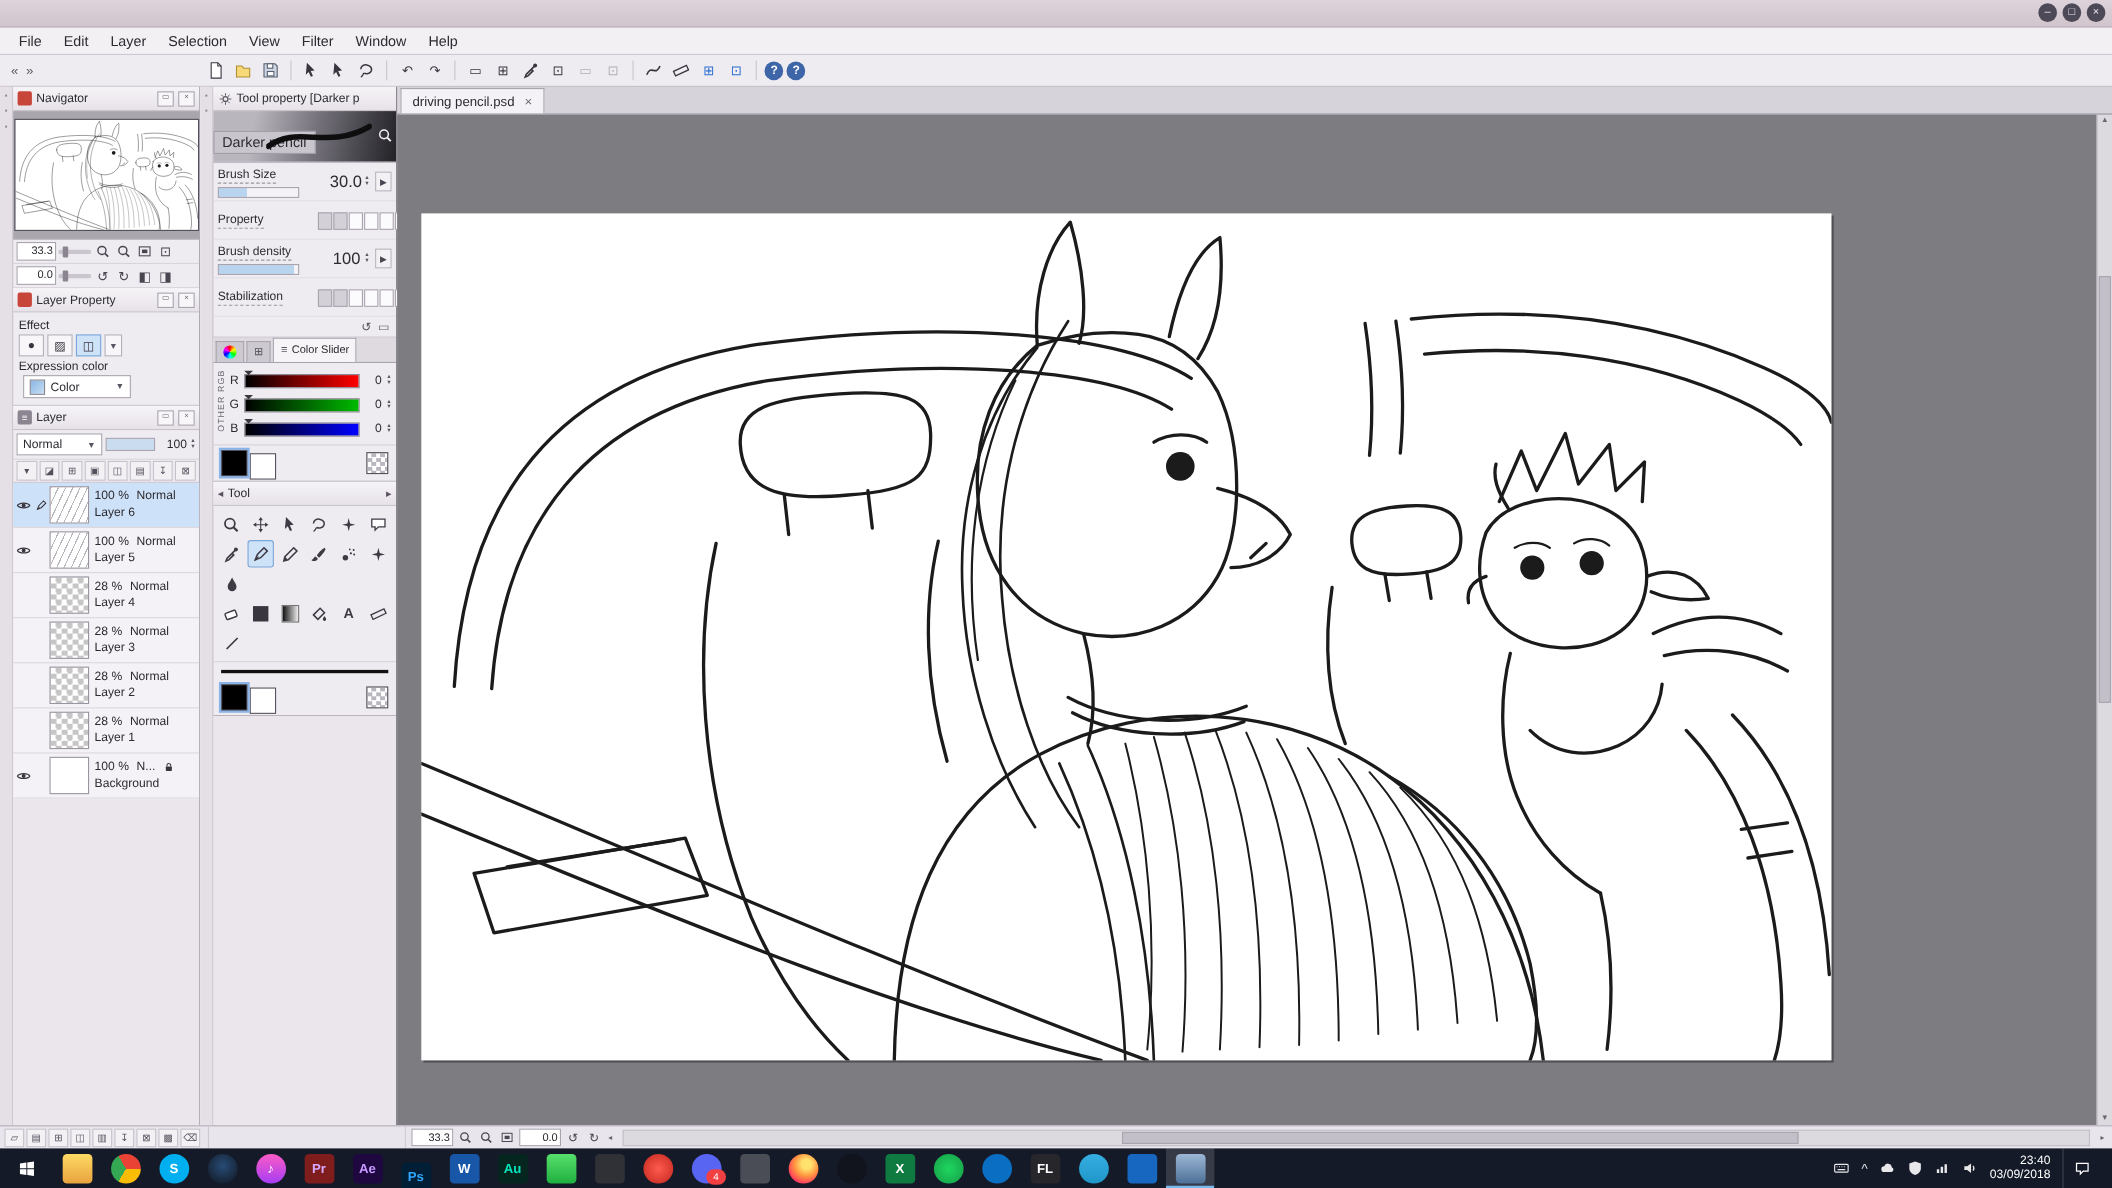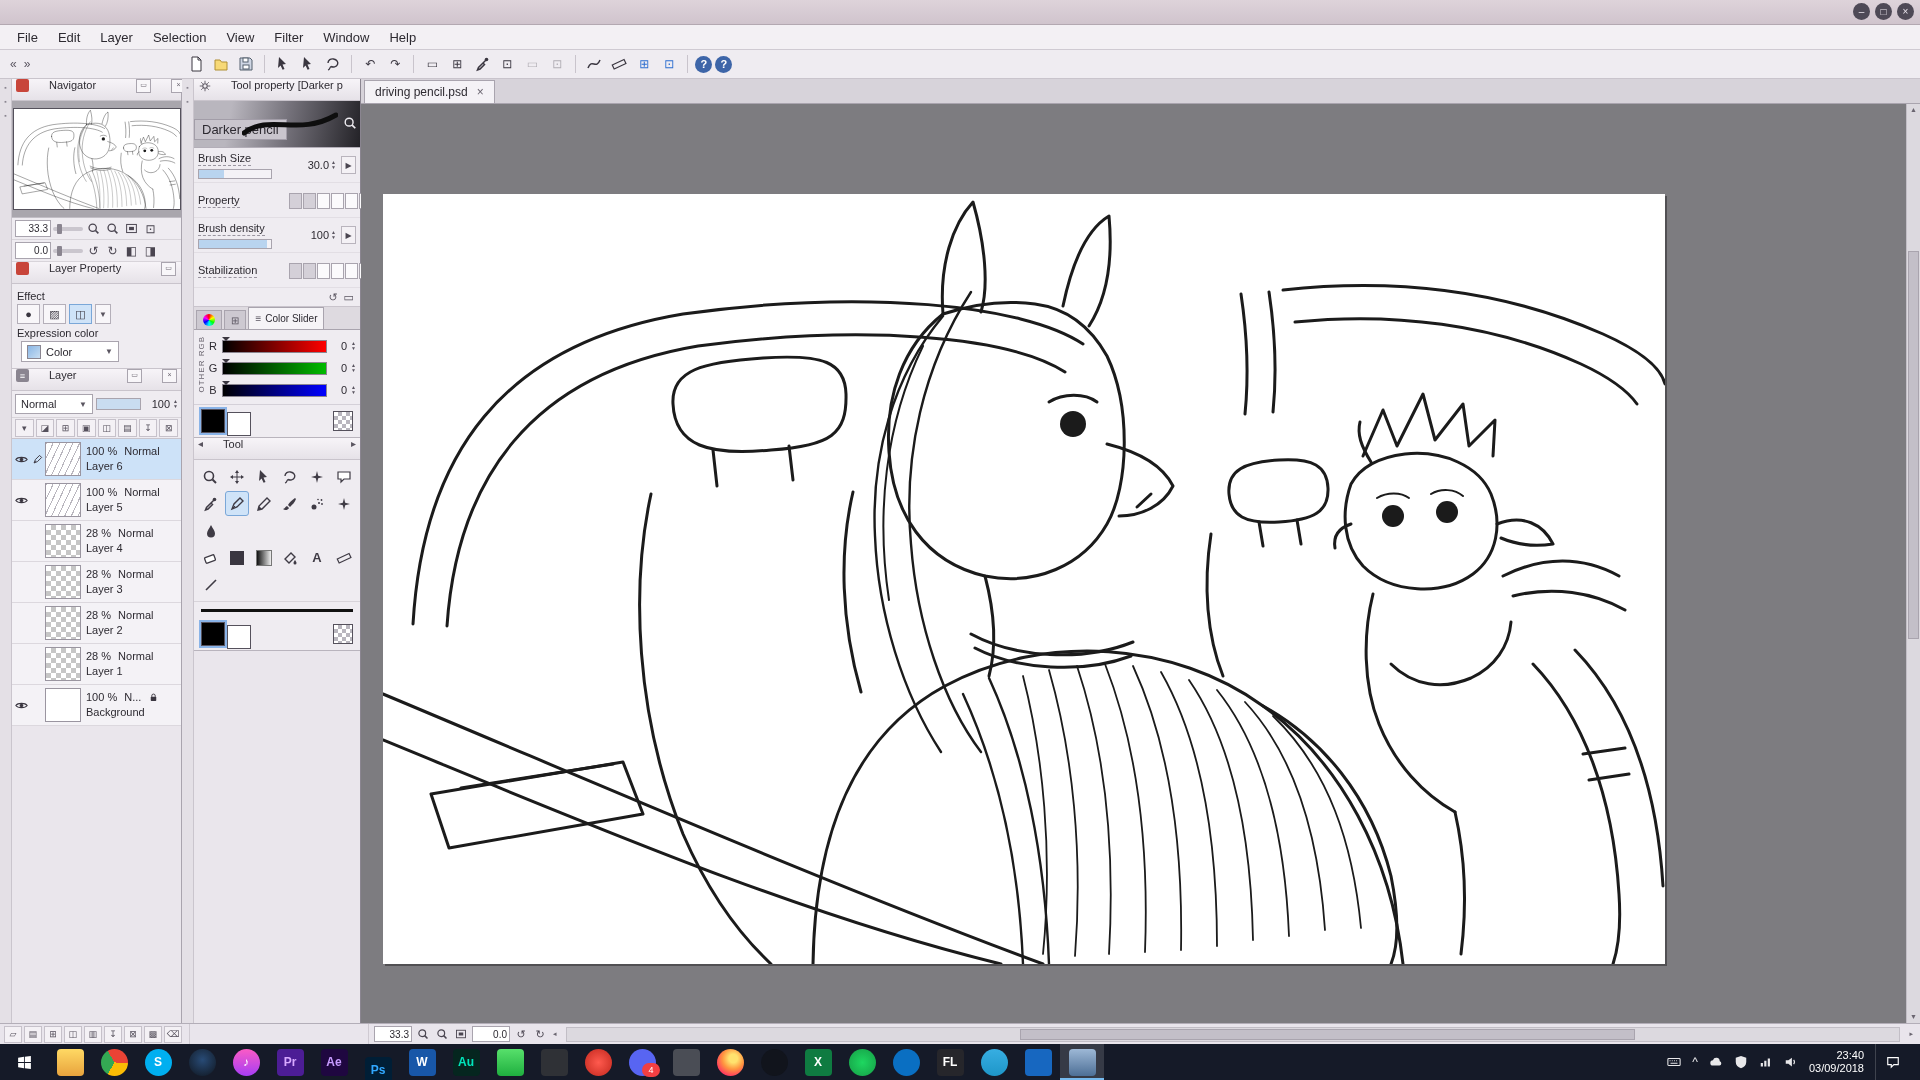--- a/index.html
+++ b/index.html
@@ -30,21 +30,21 @@
   .helpbtn{width:17px;height:17px;border-radius:50%;background:#3d65a8;color:#fff;font-size:11px;font-weight:bold;
            display:flex;align-items:center;justify-content:center}
   
   .main{flex:1;display:flex;min-height:0}
   .edge{width:11px;background:#e4e0e6;border-right:1px solid #cac5cd;display:flex;flex-direction:column;
         align-items:center;padding-top:5px;gap:7px;font-size:7px;color:#8a8590;flex:none}
   .col1{width:181px;background:#efecf1;border-right:1px solid #a9a4ae;display:flex;flex:none}
   .col1-in{flex:1;display:flex;flex-direction:column;min-width:0}
   .col2{width:178px;background:#efecf1;border-right:1px solid #8a8590;display:flex;flex:none}
   .col2-in{flex:1;display:flex;flex-direction:column;min-width:0}
-  .phdr{height:21px;display:flex;align-items:flex-start;gap:20px;padding:0 4px;flex:none;
+  .phdr{height:21px;display:flex;align-items:center;gap:4px;padding:0 4px;flex:none;
         background:linear-gradient(#f7f4f8,#e6e2e8);border-bottom:1px solid #c9c4cc;font-size:11px;white-space:nowrap}
   .hico{width:13px;height:13px;border-radius:2px;flex:none;display:flex;align-items:center;justify-content:center;font-size:9px;color:#fff}
   .hico.red{background:#c8453a}
   .hico.gray{background:#8a8590}
   .hico.gear{background:none;color:#5a5560;font-size:12px}
   .hico.gear svg{width:12px;height:12px}
   .phdr .sp{flex:1}
   .mini{width:13px;height:12px;border:1px solid #a9a4ae;background:#f8f6f9;font-size:7px;line-height:10px;
         text-align:center;color:#6a6570;flex:none}
   
@@ -109,21 +109,21 @@
   .tp-row{min-height:30px;display:flex;align-items:center;padding:2px 4px;border-bottom:1px solid #e2dee4;gap:3px;flex:none}
   .tp-l{width:88px;flex:none}
   .tp-label{font-size:11px;border-bottom:1px dashed #9a95a0;display:inline-block;padding-bottom:1px}
   .tp-slider{margin-top:3px;height:8px;border:1px solid #a9a4ae;width:72px}
   .tp-slider.f35{background:linear-gradient(to right,#b9d4ef 0 35%,#f4f2f6 35%)}
   .tp-slider.f95{background:linear-gradient(to right,#b9d4ef 0 95%,#f4f2f6 95%)}
   .seg{display:flex;gap:1px;margin-top:2px}
   .seg span{width:11px;height:14px;border:1px solid #a9a4ae;background:#fbfafc}
   .seg span:nth-child(-n+2){background:#d4d0d8}
   .tp-val{margin-left:auto;display:flex;align-items:center;gap:2px}
-  .tp-num{min-width:28px;text-align:right;font-size:11px}
+  .tp-num{min-width:28px;text-align:center;font-size:15px}
   .tp-arrow{width:13px;height:16px;border:1px solid #b9b4bd;background:#f4f1f5;font-size:8px;display:flex;
             align-items:center;justify-content:center;color:#4a4550;margin-left:3px;flex:none}
   .tp-reset{height:18px;display:flex;justify-content:flex-end;gap:6px;padding:0 6px;border-bottom:1px solid #c9c4cc;
             align-items:center;color:#5a5560;font-size:11px;flex:none}
   
   .cp-tabs{height:22px;display:flex;align-items:flex-end;background:#dedae0;border-bottom:1px solid #a9a4ae;
            padding-left:2px;gap:2px;flex:none}
   .cp-tab{height:18px;display:flex;align-items:center;gap:4px;padding:0 6px;border:1px solid #a9a4ae;
           border-bottom:none;background:#cdc9d1;font-size:10px}
   .cp-tab.active{background:#f6f4f7;height:21px}
@@ -1139,21 +1139,21 @@
         <span class="tb-glyph circle" style="background: radial-gradient(circle at 50% 40%, rgb(40, 75, 118), rgb(16, 22, 31));"></span>
 
       </div>
 
       <div class="tb-app">
         <span class="tb-glyph circle" style="background: linear-gradient(rgb(251, 91, 197), rgb(166, 61, 245)); color: rgb(255, 255, 255);">♪</span>
 
       </div>
 
       <div class="tb-app">
-        <span class="tb-glyph" style="background: #4c1d95; color: rgb(216, 169, 255);">Pr</span>
+        <span class="tb-glyph" style="background: #7f1d1d; color: rgb(216, 169, 255);">Pr</span>
 
       </div>
 
       <div class="tb-app">
         <span class="tb-glyph" style="background: rgb(31, 7, 64); color: rgb(199, 155, 255);">Ae</span>
 
       </div>
 
       <div class="tb-app">
         <span class="tb-glyph" style="background: rgb(0, 30, 54); color: rgb(49, 168, 255); margin-top: 16px;">Ps</span>

